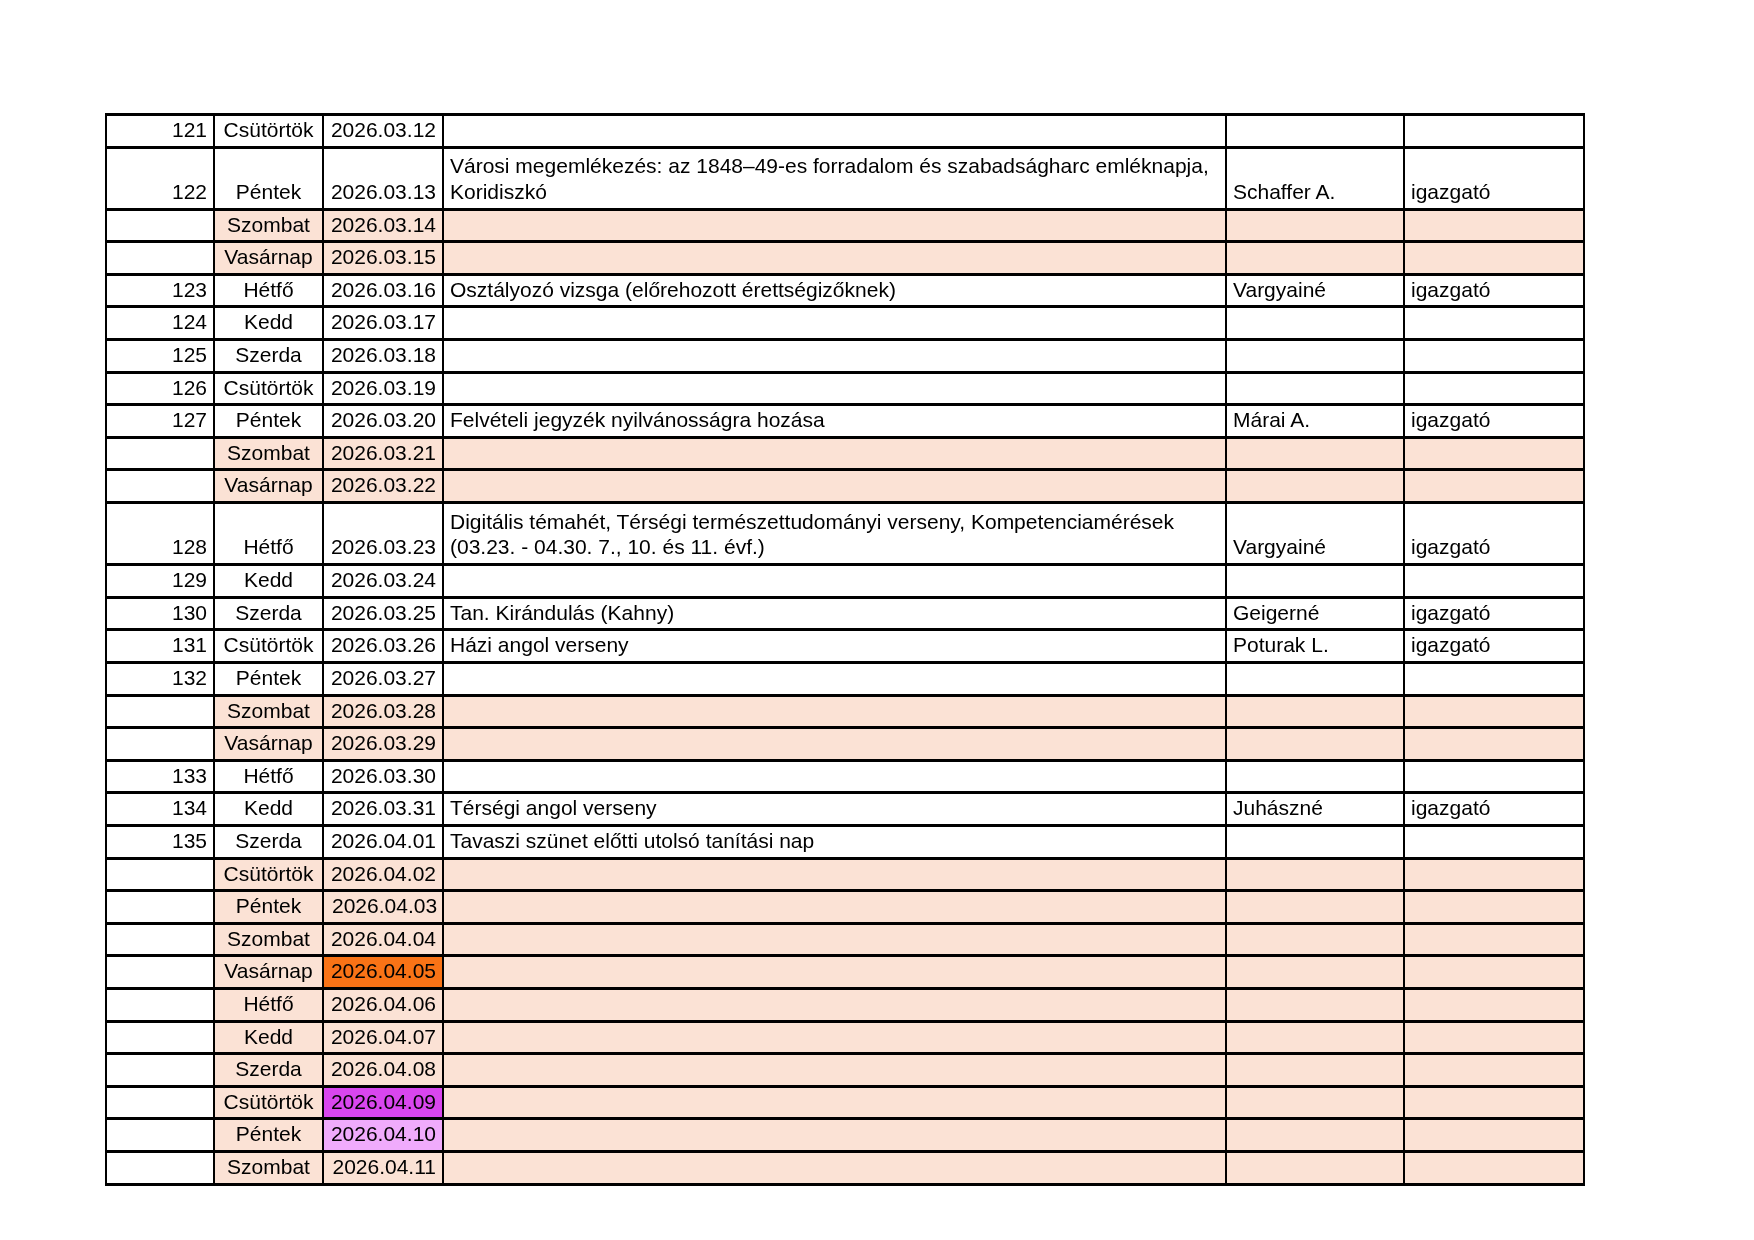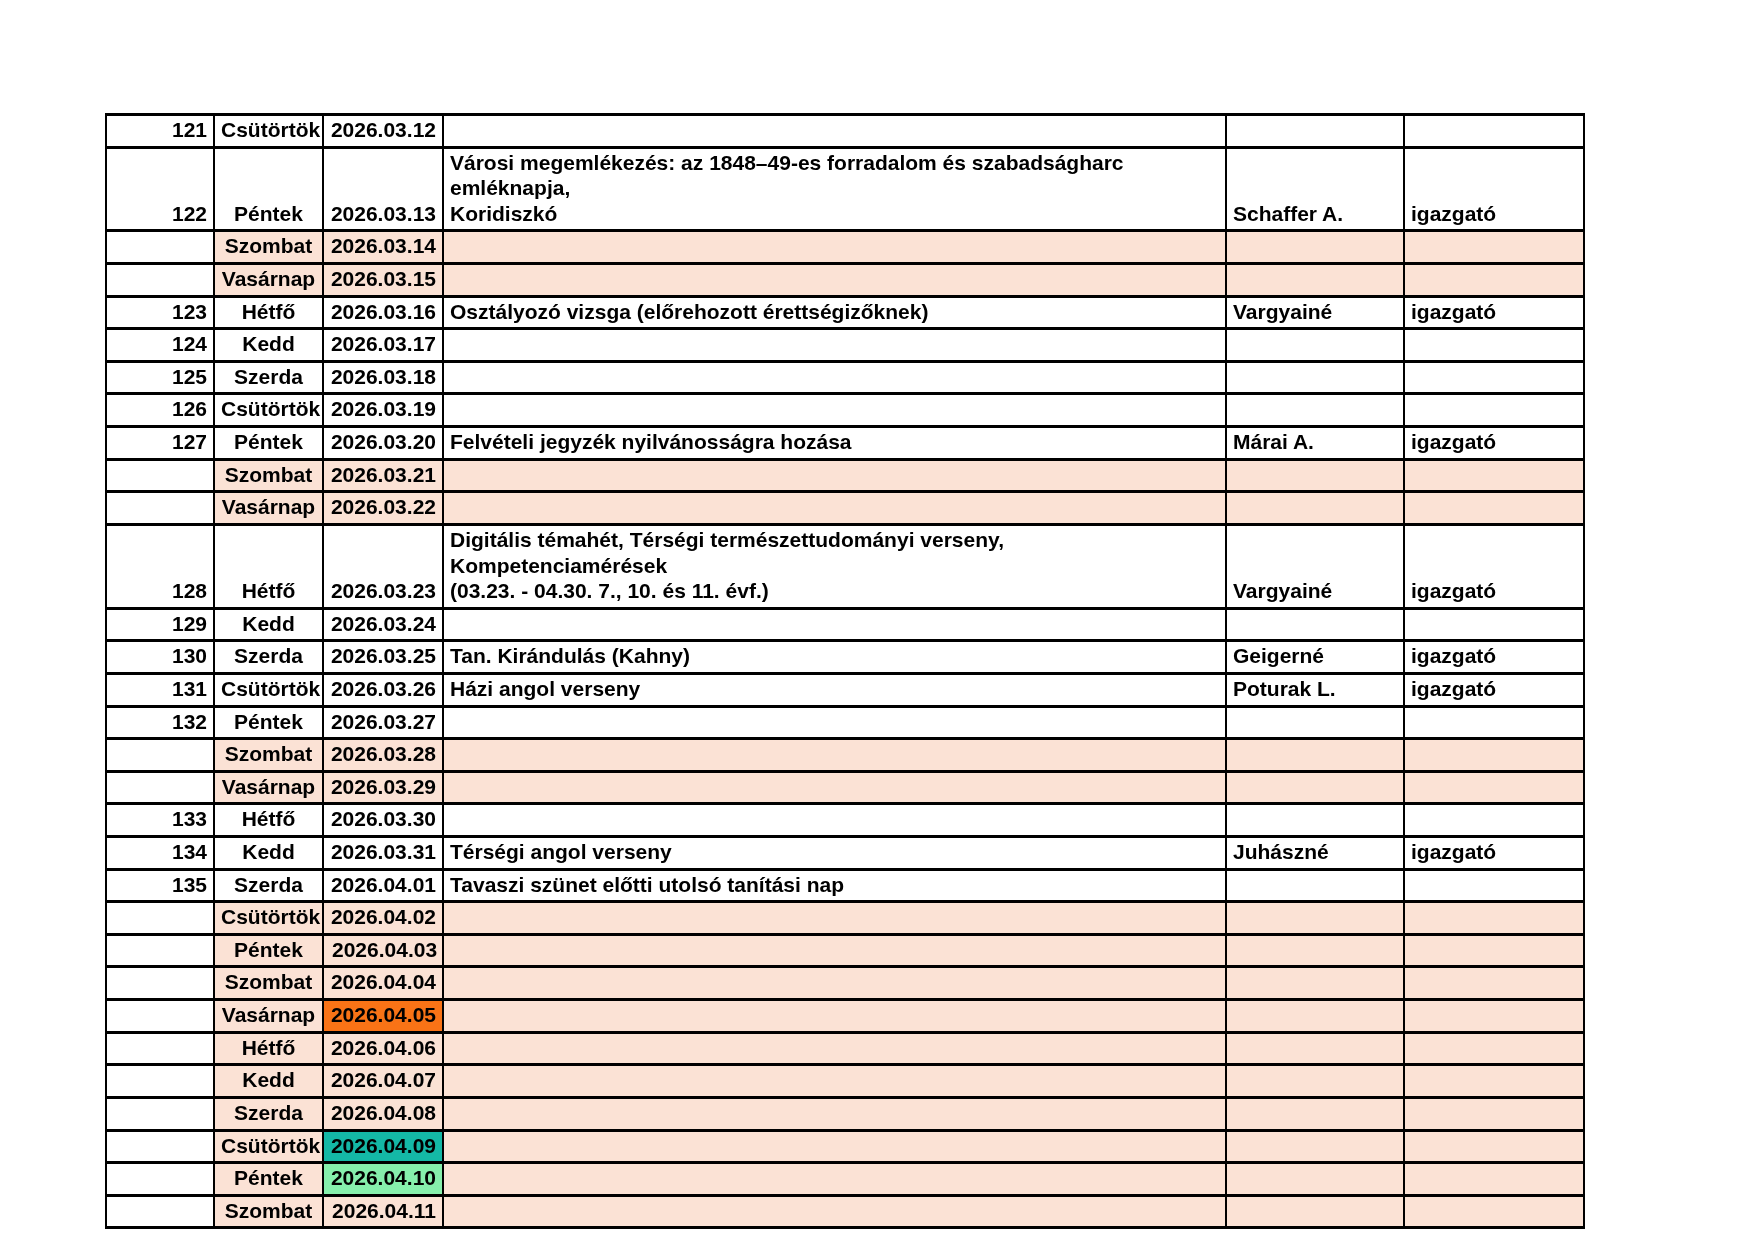--- a/index.html
+++ b/index.html
@@ -12,21 +12,20 @@
     height: 1240px;
     position: relative;
     font-family: "Liberation Sans", sans-serif;
     color: #000000;
     overflow: hidden;
   }
   .calendar-wrap {
     position: absolute;
     left: 105px;
     top: 113px;
-    font-weight: bold;
   }
   table.calendar {
     border-collapse: collapse;
     table-layout: fixed;
     width: 1478px;
     font-size: 21px;
     line-height: 1.22;
   }
   table.calendar td {
     border: solid #000000;
@@ -285,29 +284,29 @@
           <td class="num"></td>
           <td class="day" style="background: rgb(251, 226, 213);">Szerda</td>
           <td class="date" style="background: rgb(251, 226, 213);">2026.04.08</td>
           <td class="event" style="background: rgb(251, 226, 213);"></td>
           <td class="person" style="background: rgb(251, 226, 213);"></td>
           <td class="role" style="background: rgb(251, 226, 213);"></td>
         </tr>
         <tr>
           <td class="num"></td>
           <td class="day" style="background: rgb(251, 226, 213);">Csütörtök</td>
-          <td class="date" style="background: #14b8a6;">2026.04.09</td>
+          <td class="date" style="background: #d946ef;">2026.04.09</td>
           <td class="event" style="background: rgb(251, 226, 213);"></td>
           <td class="person" style="background: rgb(251, 226, 213);"></td>
           <td class="role" style="background: rgb(251, 226, 213);"></td>
         </tr>
         <tr>
           <td class="num"></td>
           <td class="day" style="background: rgb(251, 226, 213);">Péntek</td>
-          <td class="date" style="background: #86efac;">2026.04.10</td>
+          <td class="date" style="background: #f0abfc;">2026.04.10</td>
           <td class="event" style="background: rgb(251, 226, 213);"></td>
           <td class="person" style="background: rgb(251, 226, 213);"></td>
           <td class="role" style="background: rgb(251, 226, 213);"></td>
         </tr>
         <tr>
           <td class="num"></td>
           <td class="day" style="background: rgb(251, 226, 213);">Szombat</td>
           <td class="date" style="background: rgb(251, 226, 213);">2026.04.11</td>
           <td class="event" style="background: rgb(251, 226, 213);"></td>
           <td class="person" style="background: rgb(251, 226, 213);"></td>

